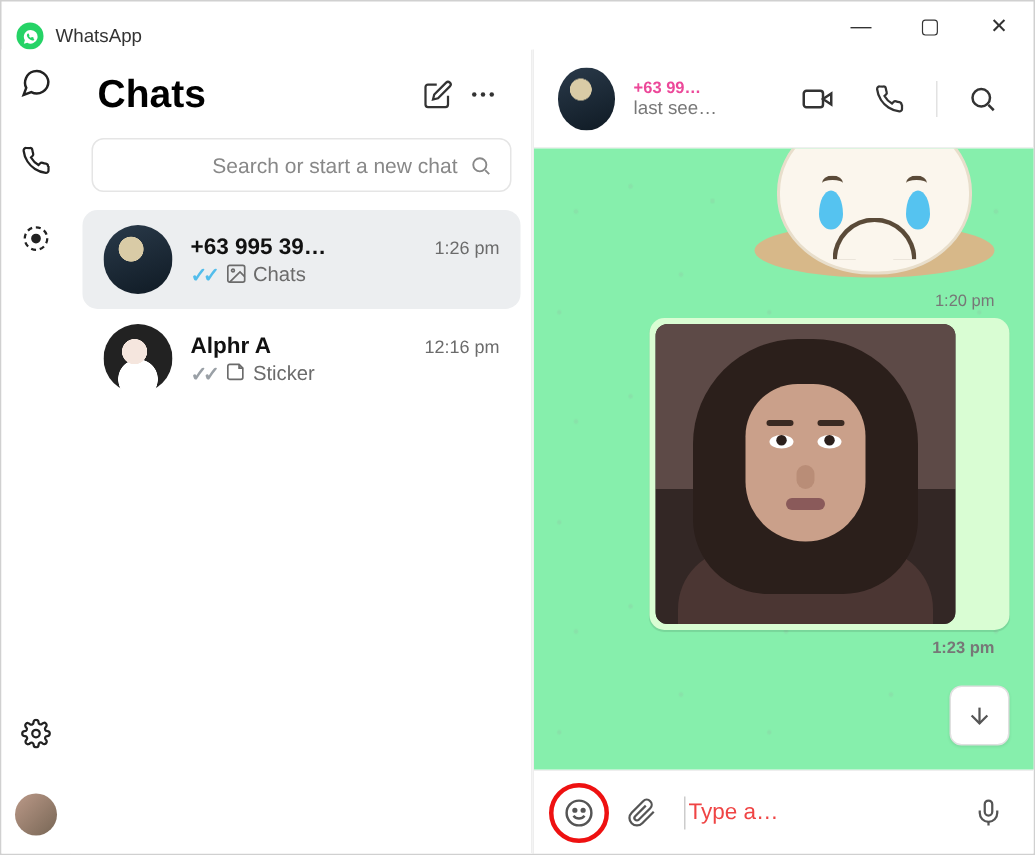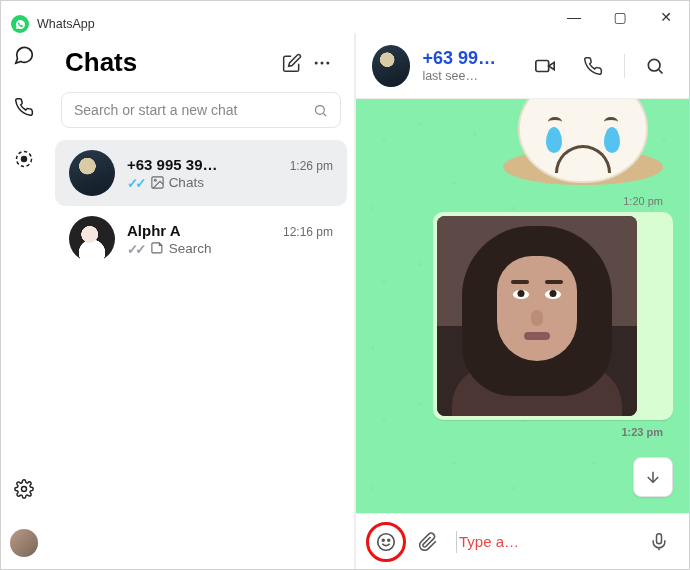--- a/index.html
+++ b/index.html
@@ -23,42 +23,42 @@
 .left-rail .rail-spacer { flex: 1; }
 .rail-avatar { width: 28px; height: 28px; border-radius: 50%; background: linear-gradient(135deg,#b98,#765); margin-bottom: 12px; }
 
 
 .chats-col { width: 308px; background: #fff; border-radius: 12px 0 0 0; box-shadow: -1px 0 0 #eee inset; display: flex; flex-direction: column; padding: 14px 0 0 0; }
 .chats-header { display: flex; align-items: center; padding: 0 18px 14px 18px; }
 .chats-title { font-size: 26px; font-weight: 700; color: #000000; flex: 1; }
 .hdr-icon { width: 30px; height: 30px; display: flex; align-items: center; justify-content: center; color: #333; }
 .search-wrap { padding: 0 14px 12px 14px; }
 .search-box { height: 36px; border: 1px solid #e5e5e5; border-radius: 8px; display: flex; align-items: center; padding: 0 12px; gap: 8px; color: #888; font-size: 14px; }
-.search-placeholder { flex: 1; }
+.search-placeholder { flex: 1; text-align: right; }
 
 .chat-list { flex: 1; overflow: hidden; }
 .chat-item { display: flex; align-items: center; gap: 12px; padding: 10px 14px; border-radius: 10px; margin: 0 8px; }
 .chat-item.active { background: #eceef0; }
 .avatar { width: 46px; height: 46px; border-radius: 50%; flex-shrink: 0; background: #555; background-size: cover; }
 .av1 { background: radial-gradient(circle at 40% 35%, #d9cba6 0 20%, transparent 21%), linear-gradient(160deg,#2a3a4a,#0f1a24); }
 .av2 { background: radial-gradient(circle at 45% 40%, #f5e6de 0 22%, transparent 23%), radial-gradient(circle at 50% 80%, #fff 0 30%, transparent 31%), #222; }
 .chat-meta { flex: 1; min-width: 0; }
 .chat-row1 { display: flex; align-items: baseline; }
 .chat-name { font-weight: 600; font-size: 15px; color: #111; flex: 1; white-space: nowrap; overflow: hidden; text-overflow: ellipsis; }
 .chat-time { font-size: 12px; color: #6b6b6b; }
 .chat-row2 { display: flex; align-items: center; gap: 4px; font-size: 13.5px; color: #6b6b6b; margin-top: 2px; }
 .checks { color: #53bdeb; font-weight: bold; letter-spacing: -3px; margin-right: 2px; }
 .checks.gray { color: #9aa0a6; }
 
 
 .conv-col { flex: 1; display: flex; flex-direction: column; min-width: 0; border-left: 1px solid #eee; }
 .conv-header { height: 66px; display: flex; align-items: center; padding: 0 16px; gap: 12px; border-bottom: 1px solid #efefef; }
 .conv-avatar { width: 42px; height: 42px; border-radius: 50%; background: radial-gradient(circle at 40% 35%, #d9cba6 0 20%, transparent 21%), linear-gradient(160deg,#2a3a4a,#0f1a24); }
 .conv-title-wrap { display: flex; flex-direction: column; min-width: 0; flex: 0 0 80px; }
-.conv-title { font-weight: 600; font-size: 18px; color: #1d4ed8; white-space: nowrap; overflow: hidden; text-overflow: ellipsis; }
+.conv-title { font-weight: 600; font-size: 11px; color: #ec4899; white-space: nowrap; overflow: hidden; text-overflow: ellipsis; }
 .conv-sub { font-size: 12.5px; color: #777; white-space: nowrap; overflow: hidden; text-overflow: ellipsis; }
 .conv-header .hdr-spacer { flex: 1; }
 .conv-icon { width: 40px; height: 40px; display: flex; align-items: center; justify-content: center; color: #333; }
 .vdiv { width: 1px; height: 24px; background: #e2e2e2; }
 
 .conv-body { flex: 1; position: relative; overflow: hidden; background: #86efac; }
 .conv-pattern { position: absolute; inset: 0; opacity: 0.14; background:
   radial-gradient(circle at 20% 30%, #999 0 1px, transparent 2px),
   radial-gradient(circle at 70% 60%, #999 0 1px, transparent 2px),
   radial-gradient(circle at 46% 18%, #999 0 1px, transparent 2px),
@@ -206,21 +206,21 @@
             <div class="chat-row1">
               <span class="chat-name">Alphr A</span>
               <span class="chat-time">12:16 pm</span>
             </div>
             <div class="chat-row2">
               <span class="checks gray">✓✓</span>
               <svg width="15" height="15" viewBox="0 0 24 24" fill="none" stroke="#6b6b6b" stroke-width="1.8">
                   <path d="M5 3h10l4 4v10a2 2 0 0 1-2 2H5a2 2 0 0 1-2-2V5a2 2 0 0 1 2-2z"></path>
                   <path d="M15 3v4h4"></path>
                 </svg>
-              <span>Search</span>
+              <span>Sticker</span>
             </div>
           </div>
         </div>
       </div>
     </div>
 
     <div class="conv-col">
       <div class="conv-header">
         <div class="conv-avatar"></div>
         <div class="conv-title-wrap">

